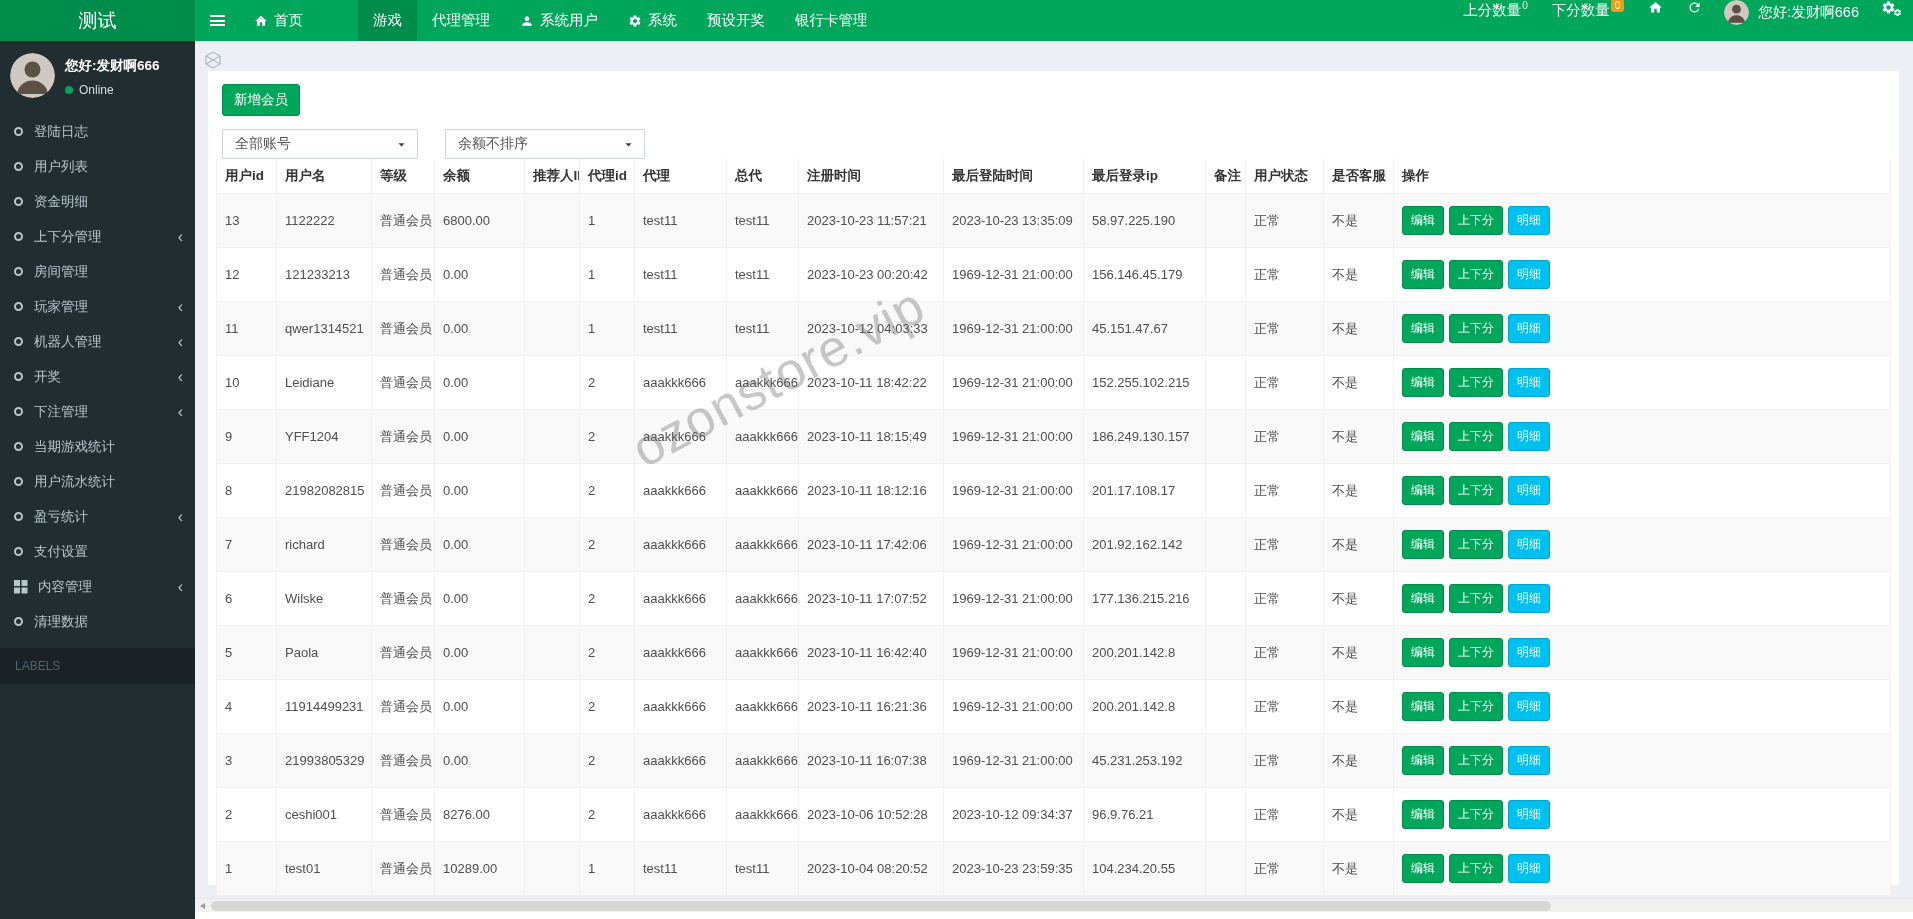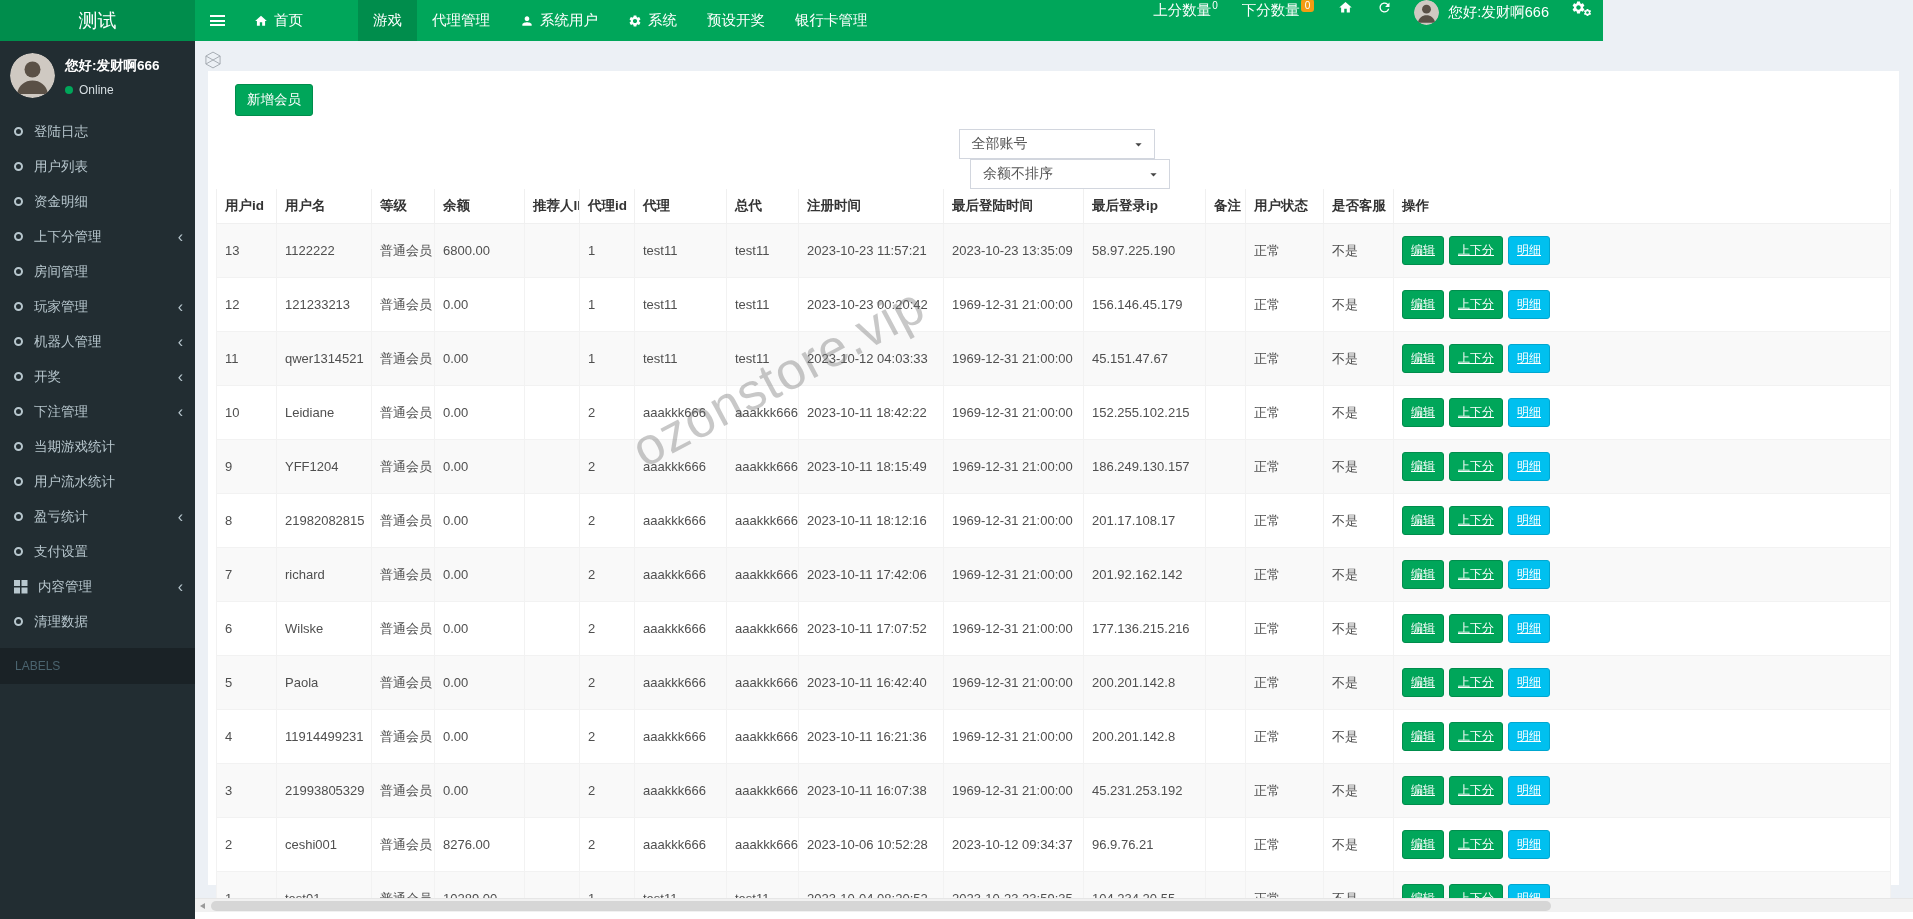--- a/index.html
+++ b/index.html
@@ -5,21 +5,21 @@
   * { box-sizing: border-box; }
   html,body { margin:0; padding:0; }
   body {
     width:1913px; height:919px; overflow:hidden;
     font-family:"Liberation Sans","DejaVu Sans",sans-serif;
     background:#ecf0f5;
   }
   a { text-decoration:none; }
 
   
-  .navbar { position:absolute; top:0; left:0; width:1603px; height:41px; background:#00a65a; display:flex; align-items:stretch; z-index:20; }
+  .navbar { position:absolute; top:0; left:0; width:1913px; height:41px; background:#00a65a; display:flex; align-items:stretch; z-index:20; }
   .logo { width:195px; flex:none; background:#008d4c; color:#fff; font-size:19px; display:flex; align-items:center; justify-content:center; }
   .hamburger { width:44px; display:flex; align-items:center; justify-content:center; cursor:pointer; }
   .bars i { display:block; width:15px; height:2px; background:#fff; margin:2.5px 0; }
   .nav-items { display:flex; align-items:stretch; }
   .nav-item { display:flex; align-items:center; gap:6px; padding:0 15px; color:#fff; font-size:14.5px; cursor:pointer; }
   .nav-item.active { background:#008d4c;margin-left:40px; }
   .nav-ic { display:flex; }
   .nav-ic svg { width:14px; height:14px; fill:#fff; display:block; }
   .nav-right { margin-left:auto; display:flex; align-items:flex-start; gap:2px; }
   .score-link { color:#fff; font-size:14.5px; padding:0 11px; cursor:pointer; }
@@ -49,36 +49,36 @@
   .menu-header { background:#1a2226; color:#4b646f; font-size:12px; padding:11px 15px; margin-top:9px; }
 
   
   .content { position:absolute; left:195px; top:41px; right:0; bottom:0; background:#ecf0f5; overflow:hidden; }
   .content::after { content:""; position:absolute; left:0; right:0; bottom:0; height:7px; background:#fff; }
   .gem { position:absolute; left:8px; top:9px; }
   .gem svg { width:20px; height:20px; display:block; }
   .panel { position:absolute; left:13px; right:14px; top:30px; height:814px; background:#fff; padding:10px 8px; }
 
   .btn-green { background:#00a65a; border:1px solid #008d4c; color:#fff; border-radius:3px; cursor:pointer; }
-  .btn-add { font-size:13.5px; padding:6px 11px; margin:3px 0 13px 19px;text-align:right; }
-  .filter-row { display:flex; align-items:center; margin-left:6px;flex-direction:column; }
+  .btn-add { font-size:13.5px; padding:6px 11px; margin:3px 0 13px 6px;text-align:right; }
+  .filter-row { display:flex; align-items:center; margin-left:6px; }
   .select { height:30px; border:1px solid #d2d6de; display:flex; align-items:center; justify-content:space-between; padding:0 8px 0 12px; font-size:14px; color:#555; background:#fff; cursor:pointer; }
   .select svg { width:15px; height:15px; fill:#444; }
   .search-row { display:flex; align-items:center; margin:6px 0 8px 6px; }
   .inp { width:146px; height:30px; border:1px solid #d2d6de; padding:0 10px; font-size:13.5px; color:#333; margin-right:4px; outline:none; background:#fff; }
   .inp::placeholder { color:#9aa0a6; }
   .btn-search { width:34px; height:31px; background:#f4f4f4; border:1px solid #ddd; border-radius:3px; display:flex; align-items:center; justify-content:center; cursor:pointer; margin-left:2px; }
   .btn-search svg { width:16px; height:16px; fill:#00a65a; }
 
   .tbl { border-collapse:collapse; width:100%; table-layout:fixed; font-size:13px; color:#4f4f4f; }
   .tbl th { font-size:13.5px; color:#333; text-align:left; font-weight:bold; padding:8px; border:1px solid #f0f0f0; border-top:none; white-space:nowrap; overflow:hidden; }
   .tbl td { padding:12px 8px; border:1px solid #f2f2f2; white-space:nowrap; overflow:hidden; }
   .tbl tbody tr:nth-child(odd) { background:#f9f9f9; }
   .row-actions { display:flex; gap:5px; }
-  .btn-sm { font-size:12px; padding:5px 8px; border-radius:3px; color:#fff; border:1px solid transparent; cursor:pointer; white-space:nowrap;text-decoration:underline; }
+  .btn-sm { font-size:12px; padding:5px 8px; border-radius:3px; color:#fff; border:1px solid transparent; cursor:pointer; white-space:nowrap; }
   .btn-sm.green { background:#00a65a; border-color:#008d4c; }
   .btn-sm.cyan { background:#00c0ef; border-color:#00a7d0; }
 
   .watermark { position:absolute; left:422px; top:306px; font-size:52px; color:rgba(110,110,110,0.38); transform:rotate(-28deg); letter-spacing:1px; pointer-events:none; white-space:nowrap; }
 
   .hscroll { position:absolute; left:0; right:0; bottom:7px; height:14px; background:#f1f1f1; border-top:1px solid #e6e6e6; }
   .hs-arrow { position:absolute; left:5px; top:4px; width:0; height:0; border-top:3.5px solid transparent; border-bottom:3.5px solid transparent; border-right:5px solid #9a9a9a; }
   .hs-thumb { position:absolute; left:16px; top:2px; height:10px; width:78%; background:#d6d6d6; border-radius:5px; }
 </style>
 </head>

